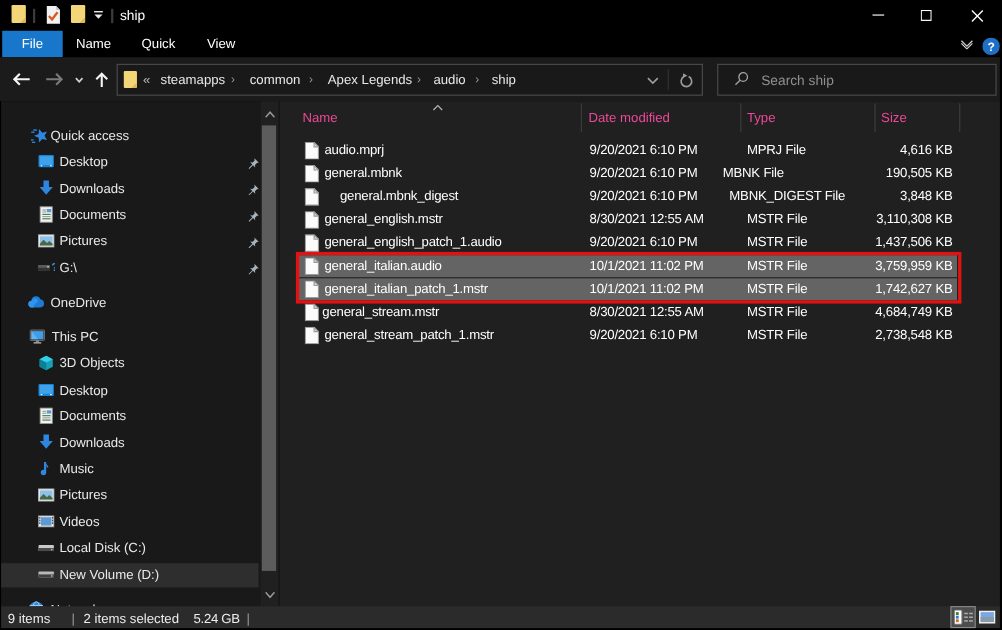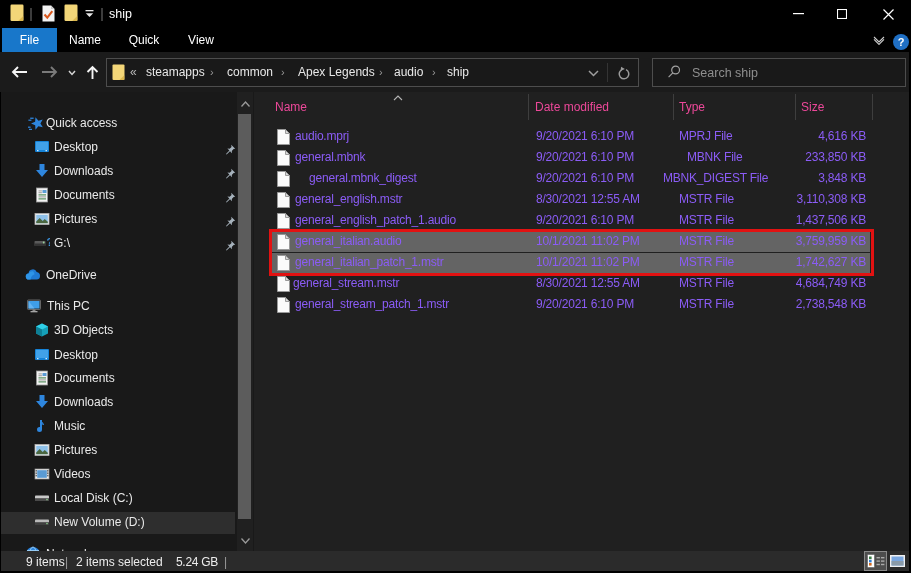--- a/index.html
+++ b/index.html
@@ -19,21 +19,21 @@
 .navbox{background:#191919;border:1px solid #4d4d4d;}
 .crumb{color:#e8e8e8;font-size:12px;line-height:28px;}
 .chev{color:#999;font-size:11px;line-height:28px;}
 
 #sidebar{left:1px;top:92px;width:253px;height:459px;background:#191919;}
 .sitem{position:absolute;color:#e9e9e9;font-size:12px;line-height:16px;white-space:nowrap;}
 .sicon{position:absolute;width:16px;height:16px;}
 #pane{left:254px;top:92px;width:656px;height:459px;background:#202020;}
 .hdr{position:absolute;color:#ec4899;font-size:12px;top:8px;}
 .hsep{position:absolute;top:2px;width:1px;height:26px;background:#3e3e3e;}
-.cell{position:absolute;color:#8b5cf6;font-size:12px;line-height:21px;white-space:nowrap;letter-spacing:-0.2px;}
+.cell{position:absolute;color:#ffffff;font-size:12px;line-height:21px;white-space:nowrap;letter-spacing:-0.2px;}
 .row{position:absolute;left:0;width:656px;height:21px;}
 
 #status{left:1px;top:551px;width:908px;height:20px;background:#2b2b2b;color:#ededed;font-size:12px;z-index:6;}
 </style></head>
 <body>
 <div id="win">
 
 <div class="abs" id="titlebar">
 
   <svg class="abs" style="left:10px;top:4px" width="14" height="18" viewBox="0 0 14 18">
@@ -308,22 +308,22 @@
     <div class="cell" style="left:425px">MPRJ File</div>
     <div class="cell" style="right:44px">4,616 KB</div>
   </div>
         <div class="row" style="top:55px">
     <div class="abs" style="left:23px;top:2.5px"><svg width="13" height="16" viewBox="0 0 13 16">
               <path d="M0.5 0.5h8L12.5 4.5v11h-12z" fill="#fbfbfb" stroke="#9a9a9a" stroke-width="1"></path>
               <path d="M8.5 0.5v4h4z" fill="#d8d8d8" stroke="#9a9a9a" stroke-width="1"></path>
             </svg></div>
     <div class="cell" style="left:41px">general.mbnk</div>
     <div class="cell" style="left:282px">9/20/2021 6:10 PM</div>
-    <div class="cell" style="left:433px">MBNK File</div>
-    <div class="cell" style="right:44px">233,850 KB</div>
+    <div class="cell" style="left:403px">MBNK File</div>
+    <div class="cell" style="right:44px">190,505 KB</div>
   </div>
         <div class="row" style="top:76px">
     <div class="abs" style="left:23px;top:2.5px"><svg width="13" height="16" viewBox="0 0 13 16">
               <path d="M0.5 0.5h8L12.5 4.5v11h-12z" fill="#fbfbfb" stroke="#9a9a9a" stroke-width="1"></path>
               <path d="M8.5 0.5v4h4z" fill="#d8d8d8" stroke="#9a9a9a" stroke-width="1"></path>
             </svg></div>
     <div class="cell" style="left:55px">general.mbnk_digest</div>
     <div class="cell" style="left:282px">9/20/2021 6:10 PM</div>
     <div class="cell" style="left:409px">MBNK_DIGEST File</div>
     <div class="cell" style="right:44px">3,848 KB</div>
@@ -403,21 +403,21 @@
   <svg class="abs" style="left:4px;top:9px" width="9" height="6" viewBox="0 0 9 6">
         <path d="M0.5 5.5L4.5 1l4 4.5" stroke="#9a9a9a" stroke-width="1.3" fill="none"></path>
       </svg>
   <div class="abs" style="left:1px;top:22px;width:13px;height:405px;background:#5c5c5c"></div>
   <svg class="abs" style="left:4px;top:446px" width="9" height="6" viewBox="0 0 9 6">
         <path d="M0.5 0.5L4.5 5l4-4.5" stroke="#9a9a9a" stroke-width="1.3" fill="none"></path>
       </svg>
 </div>
 
 <div class="abs" id="status">
-  <div class="abs" style="left:25px;top:4px">9 items</div>
+  <div class="abs" style="left:6px;top:4px">9 items</div>
   <div class="abs" style="left:64px;top:4px;color:#9a9a9a">|</div>
   <div class="abs" style="left:75px;top:4px">2 items selected</div>
   <div class="abs" style="left:175px;top:4px;letter-spacing:-0.3px">5.24 GB</div>
   <div class="abs" style="left:223px;top:4px;color:#9a9a9a">|</div>
 
   <div class="abs" style="left:863px;top:0;width:23px;height:20px;background:#4d4d4d;border:1px solid #8a8a8a"></div>
   <svg class="abs" style="left:866px;top:3px" width="18" height="14" viewBox="0 0 18 14">
     <rect x="0.5" y="0.5" width="7" height="13" rx="1" fill="#fff" stroke="#777"></rect>
     <rect x="2" y="2.5" width="2.6" height="2.6" fill="#3a7d44"></rect>
     <rect x="2" y="5.8" width="2.6" height="2.6" fill="#2e7cd6"></rect>

